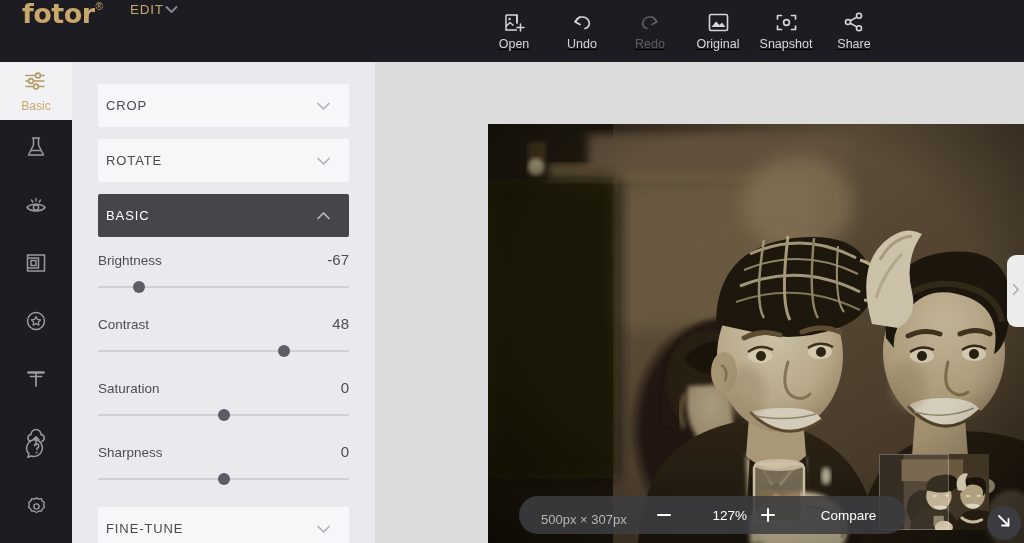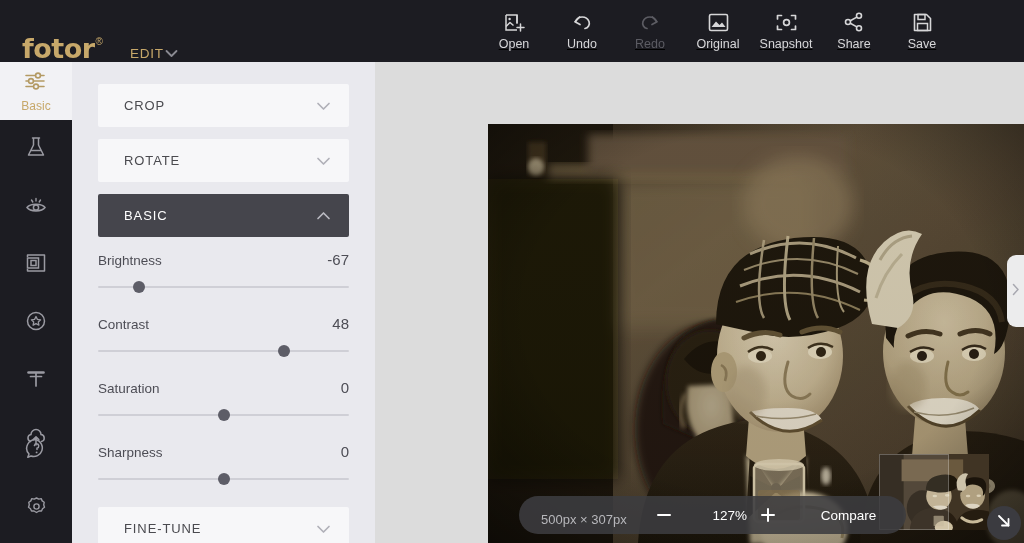--- a/index.html
+++ b/index.html
@@ -7,21 +7,21 @@
     width: 1024px; height: 543px;
     overflow: hidden;
     font-family: "Liberation Sans", sans-serif;
     background: #d8d8d8;
   }
   #app { position: relative; width: 1024px; height: 543px; }
 
   
   #topbar {
     position: absolute; left: 0; top: 0; width: 1024px; height: 62px;
-    background: #1c1c22; display: flex; align-items: flex-end;
+    background: #1c1c22; display: flex; align-items: flex-start;
     z-index: 40;
   }
   #logo-wrap {
     display: flex; align-items: flex-start; margin-left: 22px;
     user-select: none;
   }
   #logo-text {
     color: #c7a86a; font-size: 27px; font-weight: bold;
     letter-spacing: -0.5px; line-height: 1; font-family: "DejaVu Sans", sans-serif;
   }
@@ -64,21 +64,21 @@
 
   
   #panel {
     position: absolute; left: 72px; top: 62px; width: 303px; height: 481px;
     background: #e9e9ee; z-index: 20; overflow: hidden;
   }
   .section {
     margin: 0 26px 12px 26px; height: 43px;
     background: #f7f7f9; border-radius: 2px;
     display: flex; align-items: center; justify-content: space-between;
-    padding: 0 18px 0 26px; cursor: pointer;
+    padding: 0 18px 0 8px; cursor: pointer;
   }
   .section .sec-label {
     font-size: 13px; color: #4a4a4f; letter-spacing: 0.9px;
   }
   .section.open { background: #45454c; }
   .section.open .sec-label { color: #ffffff; }
   #section-crop { margin-top: 22px; }
   #sliders { margin: 14px 26px 0 26px; }
   .slider-row { margin-bottom: 27px; }
   .slider-head {
@@ -238,30 +238,20 @@
           <svg width="20" height="20" viewBox="0 0 20 20">
             <circle cx="15" cy="3.8" r="2.5" stroke="#d6d6d8" stroke-width="1.6" fill="none"></circle>
             <circle cx="15" cy="16.2" r="2.5" stroke="#d6d6d8" stroke-width="1.6" fill="none"></circle>
             <circle cx="4" cy="10" r="2.5" stroke="#d6d6d8" stroke-width="1.6" fill="none"></circle>
             <path d="M6.3 8.8 L12.8 5.1 M6.3 11.2 L12.8 14.9" stroke="#d6d6d8" stroke-width="1.6"></path>
           </svg>
         </span>
         <span class="tlabel">Share</span>
       </div>
 
-      <div class="tool">
-        <span class="ticon">
-          <svg width="19" height="19" viewBox="0 0 19 19">
-            <path d="M1.5 1.5 H13.5 L17.5 5.5 V17.5 H1.5 Z" stroke="#d6d6d8" stroke-width="1.6" fill="none" stroke-linejoin="round"></path>
-            <rect x="5" y="1.5" width="7" height="5" stroke="#d6d6d8" stroke-width="1.5" fill="none"></rect>
-            <rect x="4.5" y="10.5" width="10" height="7" stroke="#d6d6d8" stroke-width="1.5" fill="none"></rect>
-          </svg>
-        </span>
-        <span class="tlabel">Save</span>
-      </div>
 
     </div>
   </div>
 
   <div id="rail">
 
     <div class="rail-item active">
       <span>
         <svg width="24" height="22" viewBox="0 0 24 22">
           <path d="M2 5.5h18M2 11h18M2 16.5h18" stroke="#b49a63" stroke-width="1.6" stroke-linecap="round"></path>

